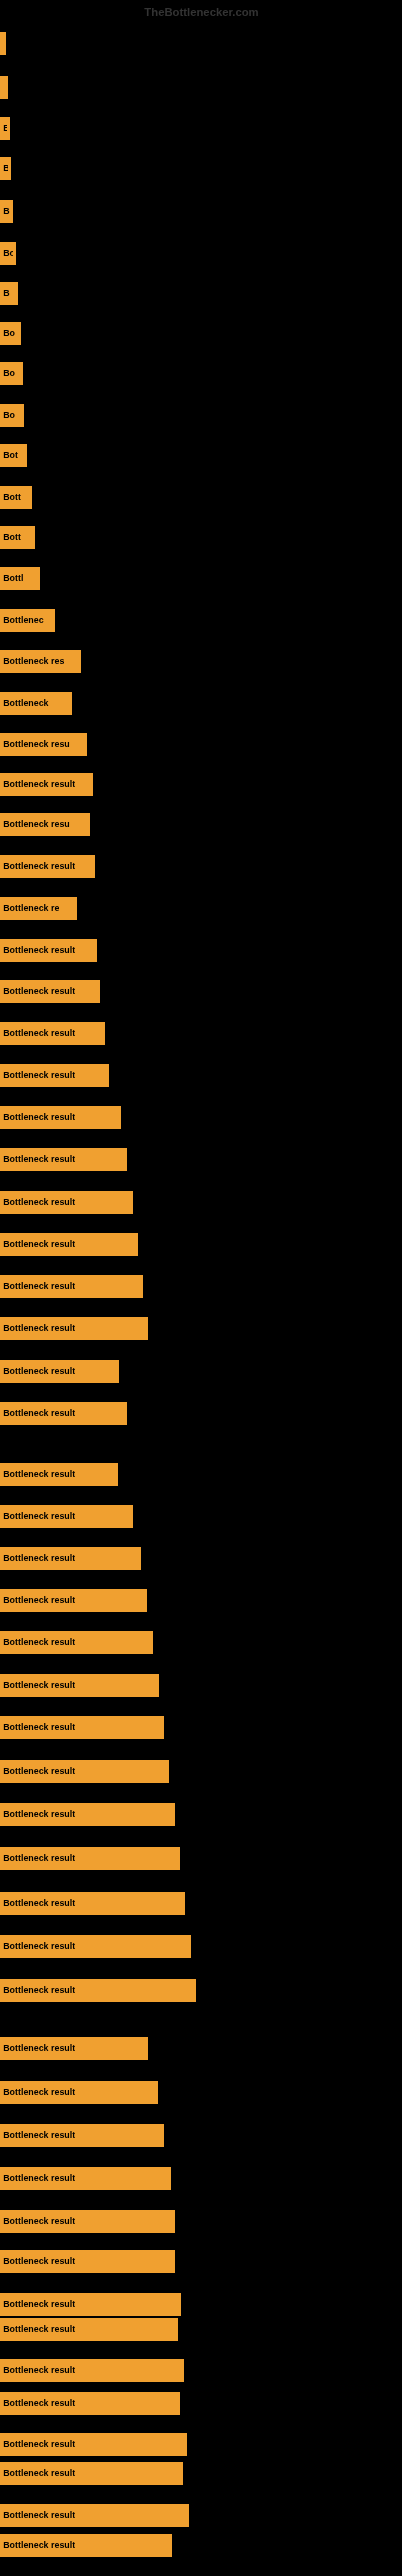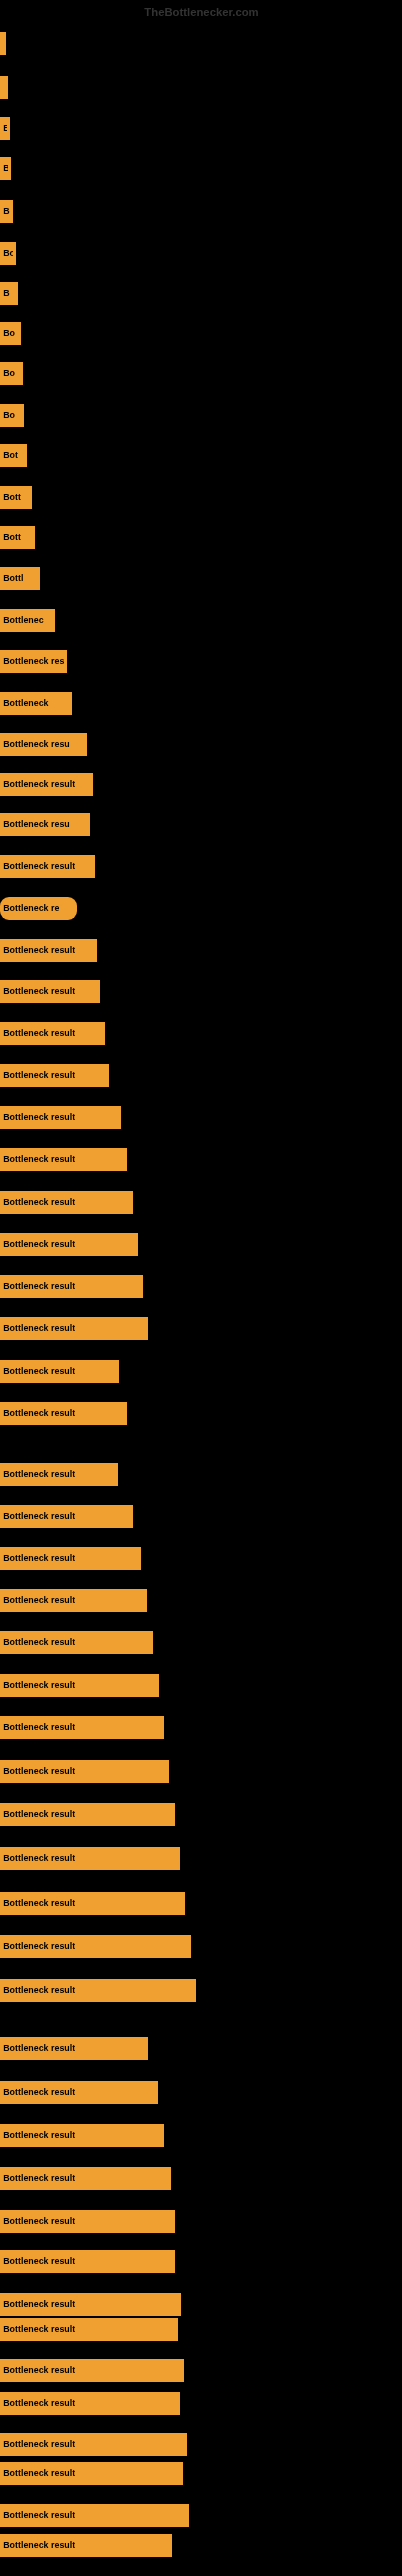--- a/index.html
+++ b/index.html
@@ -123,21 +123,21 @@
       <div class="bar" style="width: 40px;">
         <span class="bar-label">Bottl</span>
       </div>
     </div>
     <div class="bar-container" style="top: 609px; left: 0px;">
       <div class="bar" style="width: 55px;">
         <span class="bar-label">Bottlenec</span>
       </div>
     </div>
     <div class="bar-container" style="top: 650px; left: 0px;">
-      <div class="bar" style="width: 67px;">
+      <div class="bar" style="width: 81px;">
         <span class="bar-label">Bottleneck res</span>
       </div>
     </div>
     <div class="bar-container" style="top: 692px; left: 0px;">
       <div class="bar" style="width: 72px;">
         <span class="bar-label">Bottleneck</span>
       </div>
     </div>
     <div class="bar-container" style="top: 733px; left: 0px;">
       <div class="bar" style="width: 87px;">
@@ -153,21 +153,21 @@
       <div class="bar" style="width: 90px;">
         <span class="bar-label">Bottleneck resu</span>
       </div>
     </div>
     <div class="bar-container" style="top: 855px; left: 0px;">
       <div class="bar" style="width: 95px;">
         <span class="bar-label">Bottleneck result</span>
       </div>
     </div>
     <div class="bar-container" style="top: 897px; left: 0px;">
-      <div class="bar" style="width: 77px; border-radius: 9px;">
+      <div class="bar" style="width: 77px;">
         <span class="bar-label">Bottleneck re</span>
       </div>
     </div>
     <div class="bar-container" style="top: 939px; left: 0px;">
       <div class="bar" style="width: 97px;">
         <span class="bar-label">Bottleneck result</span>
       </div>
     </div>
     <div class="bar-container" style="top: 980px; left: 0px;">
       <div class="bar" style="width: 100px;">

